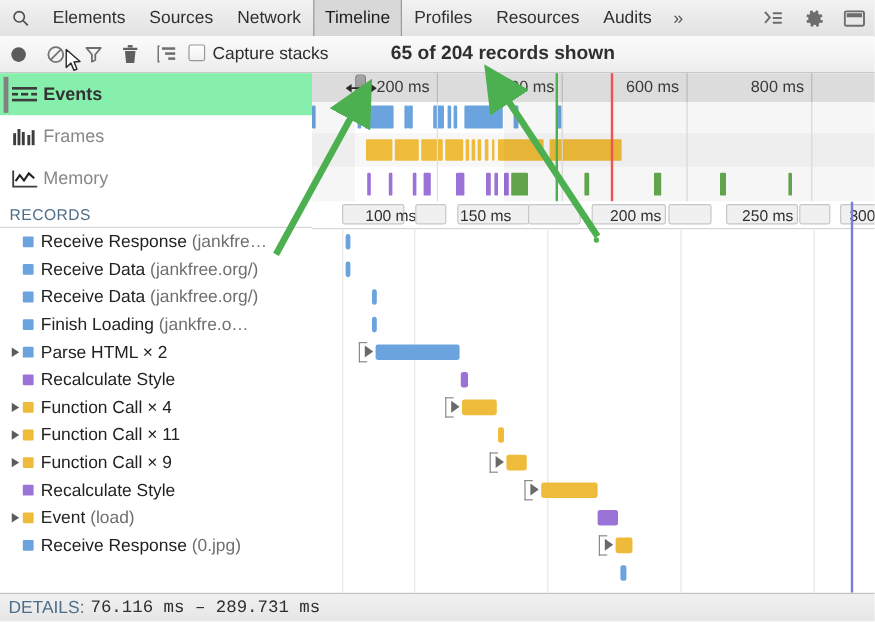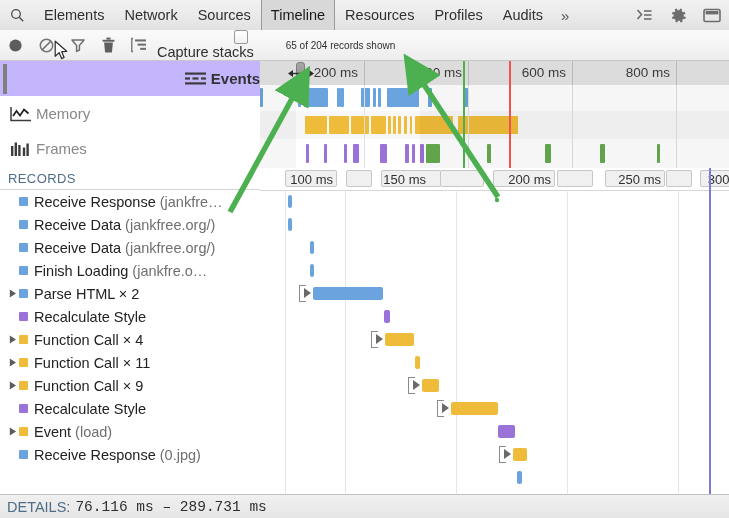--- a/index.html
+++ b/index.html
@@ -38,43 +38,43 @@
   .tab-right{width:34px;display:flex;align-items:center;justify-content:center;}
 
   
   .toolbar{
     position:absolute;left:0;top:30px;width:729px;height:30px;
     background:linear-gradient(to bottom,#fbfbfb,#ededed);
     border-bottom:1px solid #c8c8c8;
     display:flex;align-items:center;
   }
   .tb-btn{width:31px;height:29px;display:flex;align-items:center;justify-content:center;}
-  .capture-stacks{display:flex;align-items:flex-end;margin-left:2px;flex-direction:column;}
+  .capture-stacks{display:flex;align-items:flex-start;margin-left:2px;}
   .cb{
     width:12px;height:12px;border:1px solid #999;border-radius:2px;
     background:linear-gradient(to bottom,#fff,#f0f0f0);margin-right:6px;
   }
   .capture-label{font-size:14.5px;color:#2f2f2f;white-space:nowrap;}
   .records-shown{
-    margin-left:32px;font-size:10px;color:#2f2f2f;white-space:nowrap;
+    margin-left:52px;font-size:16px;color:#2f2f2f;white-space:nowrap;font-weight:bold;
   }
 
   
   .overview{
     position:absolute;left:0;top:61px;width:729px;height:107px;
     background:#fff;
   }
   .ov-labels{
     position:absolute;left:0;top:0;width:260px;height:107px;
     border-right:1px solid #c9c9c9;background:#fff;
   }
   .ov-row{
     height:35px;display:flex;align-items:center;padding-left:10px;box-sizing:border-box;
   }
-  .ov-row.sel{background:#c4b5fd;justify-content:flex-end;}
+  .ov-row.sel{background:#86efac;}
   .ov-sel-bar{
     position:absolute;left:3px;top:3px;width:4px;height:30px;background:#808080;
   }
   .ov-icon{width:26px;display:flex;align-items:center;justify-content:flex-start;}
   .ov-name{font-size:15px;color:#888;}
   .ov-name.active{color:#333;font-weight:bold;}
 
   .ov-graph{
     position:absolute;left:260px;top:0;width:469px;height:107px;background:#fff;
   }
@@ -176,33 +176,33 @@
     <div class="tab-search">
       <svg width="15" height="15" viewBox="0 0 15 15">
         <circle cx="6" cy="6" r="4.3" fill="none" stroke="#4a4a4a" stroke-width="1.3"></circle>
         <line x1="9.3" y1="9.3" x2="13.2" y2="13.2" stroke="#4a4a4a" stroke-width="1.4"></line>
       </svg>
     </div>
     <div class="tab">
         <span>Elements</span>
       </div>
     <div class="tab">
+        <span>Sources</span>
+      </div>
+    <div class="tab">
         <span>Network</span>
-      </div>
-    <div class="tab">
-        <span>Sources</span>
       </div>
     <div class="tab selected">
         <span>Timeline</span>
       </div>
     <div class="tab">
+        <span>Profiles</span>
+      </div>
+    <div class="tab">
         <span>Resources</span>
-      </div>
-    <div class="tab">
-        <span>Profiles</span>
       </div>
     <div class="tab">
         <span>Audits</span>
       </div>
     <div class="tab more">
         <span>»</span>
       </div>
     <div class="tabbar-spacer"></div>
     <div class="tab-right">
       <svg width="17" height="14" viewBox="0 0 17 14">
@@ -276,38 +276,38 @@
             <rect x="0" y="6.4" width="5" height="2.2" fill="#3c3c3c"></rect>
             <rect x="7.5" y="6.4" width="6" height="2.2" fill="#3c3c3c"></rect>
             <rect x="16" y="6.4" width="5" height="2.2" fill="#3c3c3c"></rect>
             <rect x="0" y="11.3" width="21" height="2.2" fill="#3c3c3c"></rect>
           </svg>
         </span>
         <span class="ov-name active">Events</span>
       </div>
       <div class="ov-row">
         <span class="ov-icon">
-          <svg width="22" height="16" viewBox="0 0 22 16">
-            <polyline points="1,1 1,14.5 21,14.5" fill="none" stroke="#3c3c3c" stroke-width="1.5"></polyline>
-            <polyline points="3,10 6.5,5 10,9.5 14,3.5 18.5,7.5" fill="none" stroke="#1f1f1f" stroke-width="1.7"></polyline>
-          </svg>
-        </span>
-        <span class="ov-name">Memory</span>
-      </div>
-      <div class="ov-row">
-        <span class="ov-icon">
           <svg width="21" height="16" viewBox="0 0 21 16">
             <rect x="1" y="5" width="2.4" height="10" fill="#3c3c3c"></rect>
             <rect x="4.6" y="1.5" width="2.4" height="13.5" fill="#3c3c3c"></rect>
             <rect x="8.2" y="4" width="2.4" height="11" fill="#3c3c3c"></rect>
             <rect x="12.8" y="6.5" width="2.4" height="8.5" fill="#3c3c3c"></rect>
             <rect x="16.4" y="2.5" width="2.4" height="12.5" fill="#3c3c3c"></rect>
           </svg>
         </span>
         <span class="ov-name">Frames</span>
+      </div>
+      <div class="ov-row">
+        <span class="ov-icon">
+          <svg width="22" height="16" viewBox="0 0 22 16">
+            <polyline points="1,1 1,14.5 21,14.5" fill="none" stroke="#3c3c3c" stroke-width="1.5"></polyline>
+            <polyline points="3,10 6.5,5 10,9.5 14,3.5 18.5,7.5" fill="none" stroke="#1f1f1f" stroke-width="1.7"></polyline>
+          </svg>
+        </span>
+        <span class="ov-name">Memory</span>
       </div>
     </div>
 
     <div class="ov-graph">
       <div class="ruler" id="ov-ruler">
           <div class="ruler-tick" style="left: 104px;"></div>
           <div class="ruler-lbl" style="left: 34px; width: 64px;">200 ms</div>
           <div class="ruler-tick" style="left: 208px;"></div>
           <div class="ruler-lbl" style="left: 138px; width: 64px;">400 ms</div>
           <div class="ruler-tick" style="left: 312px;"></div>
@@ -458,21 +458,21 @@
           <div class="rec-row">
             <span class="disc"></span>
             <span class="swatch" style="background: rgb(106, 163, 221);"></span>
             <span class="rec-title">Receive Response <span class="dim">(0.jpg)</span></span>
           </div>
         </div>
     </div>
     <div class="rec-right">
       <div class="rec-ruler" id="rec-ruler">
           <div class="rec-ruler-cell" style="left: 25px; width: 52px;"></div>
-          <div class="rec-ruler-lbl" style="left: 25px; width: 48px;">100 ms</div>
+          <div class="rec-ruler-lbl" style="left: 39px; width: 48px;">100 ms</div>
           <div class="rec-ruler-cell" style="left: 121px; width: 60px;"></div>
           <div class="rec-ruler-lbl" style="left: 110px; width: 56px;">150 ms</div>
           <div class="rec-ruler-cell" style="left: 233px; width: 62px;"></div>
           <div class="rec-ruler-lbl" style="left: 233px; width: 58px;">200 ms</div>
           <div class="rec-ruler-cell" style="left: 345px; width: 60px;"></div>
           <div class="rec-ruler-lbl" style="left: 345px; width: 56px;">250 ms</div>
           <div class="rec-ruler-cell" style="left: 440px; width: 48px;"></div>
           <div class="rec-ruler-lbl" style="left: 440px; width: 44px;">300 m</div>
           <div class="rec-ruler-cell" style="left: 86px; width: 26px;"></div>
           <div class="rec-ruler-cell" style="left: 180px; width: 44px;"></div>

